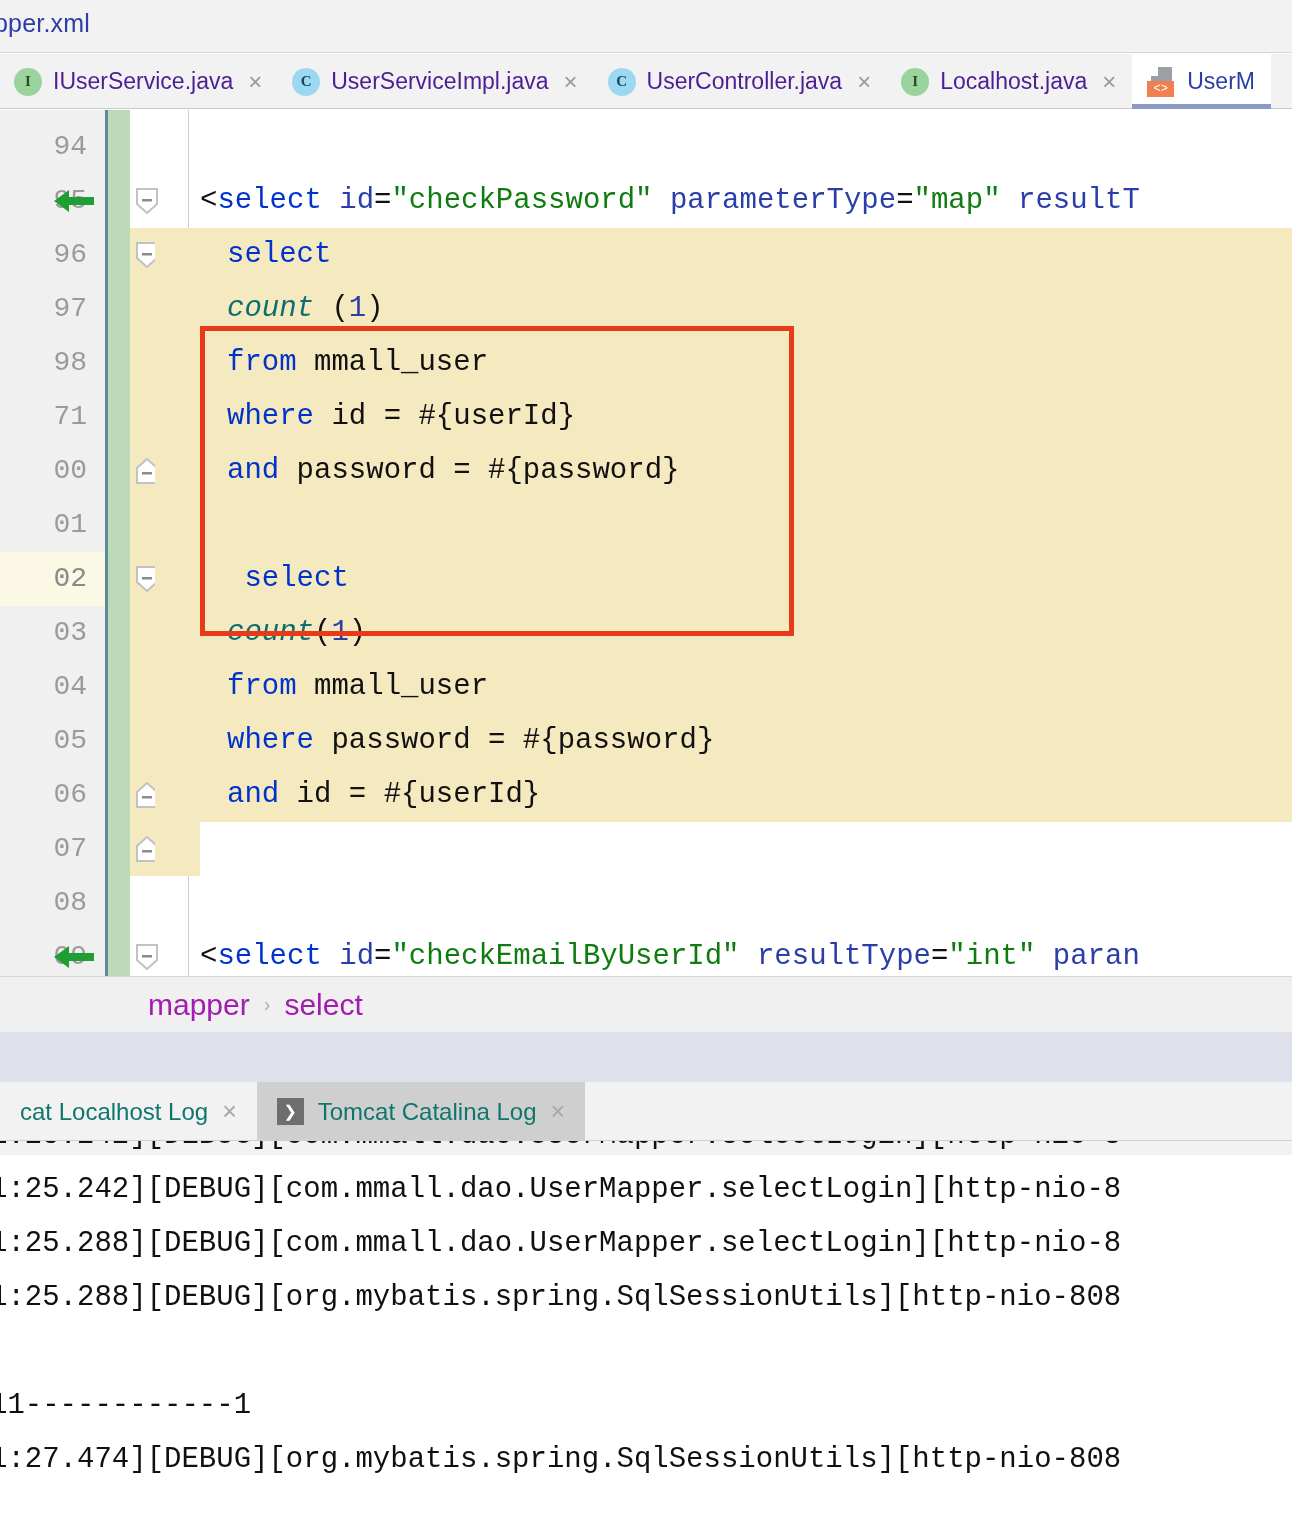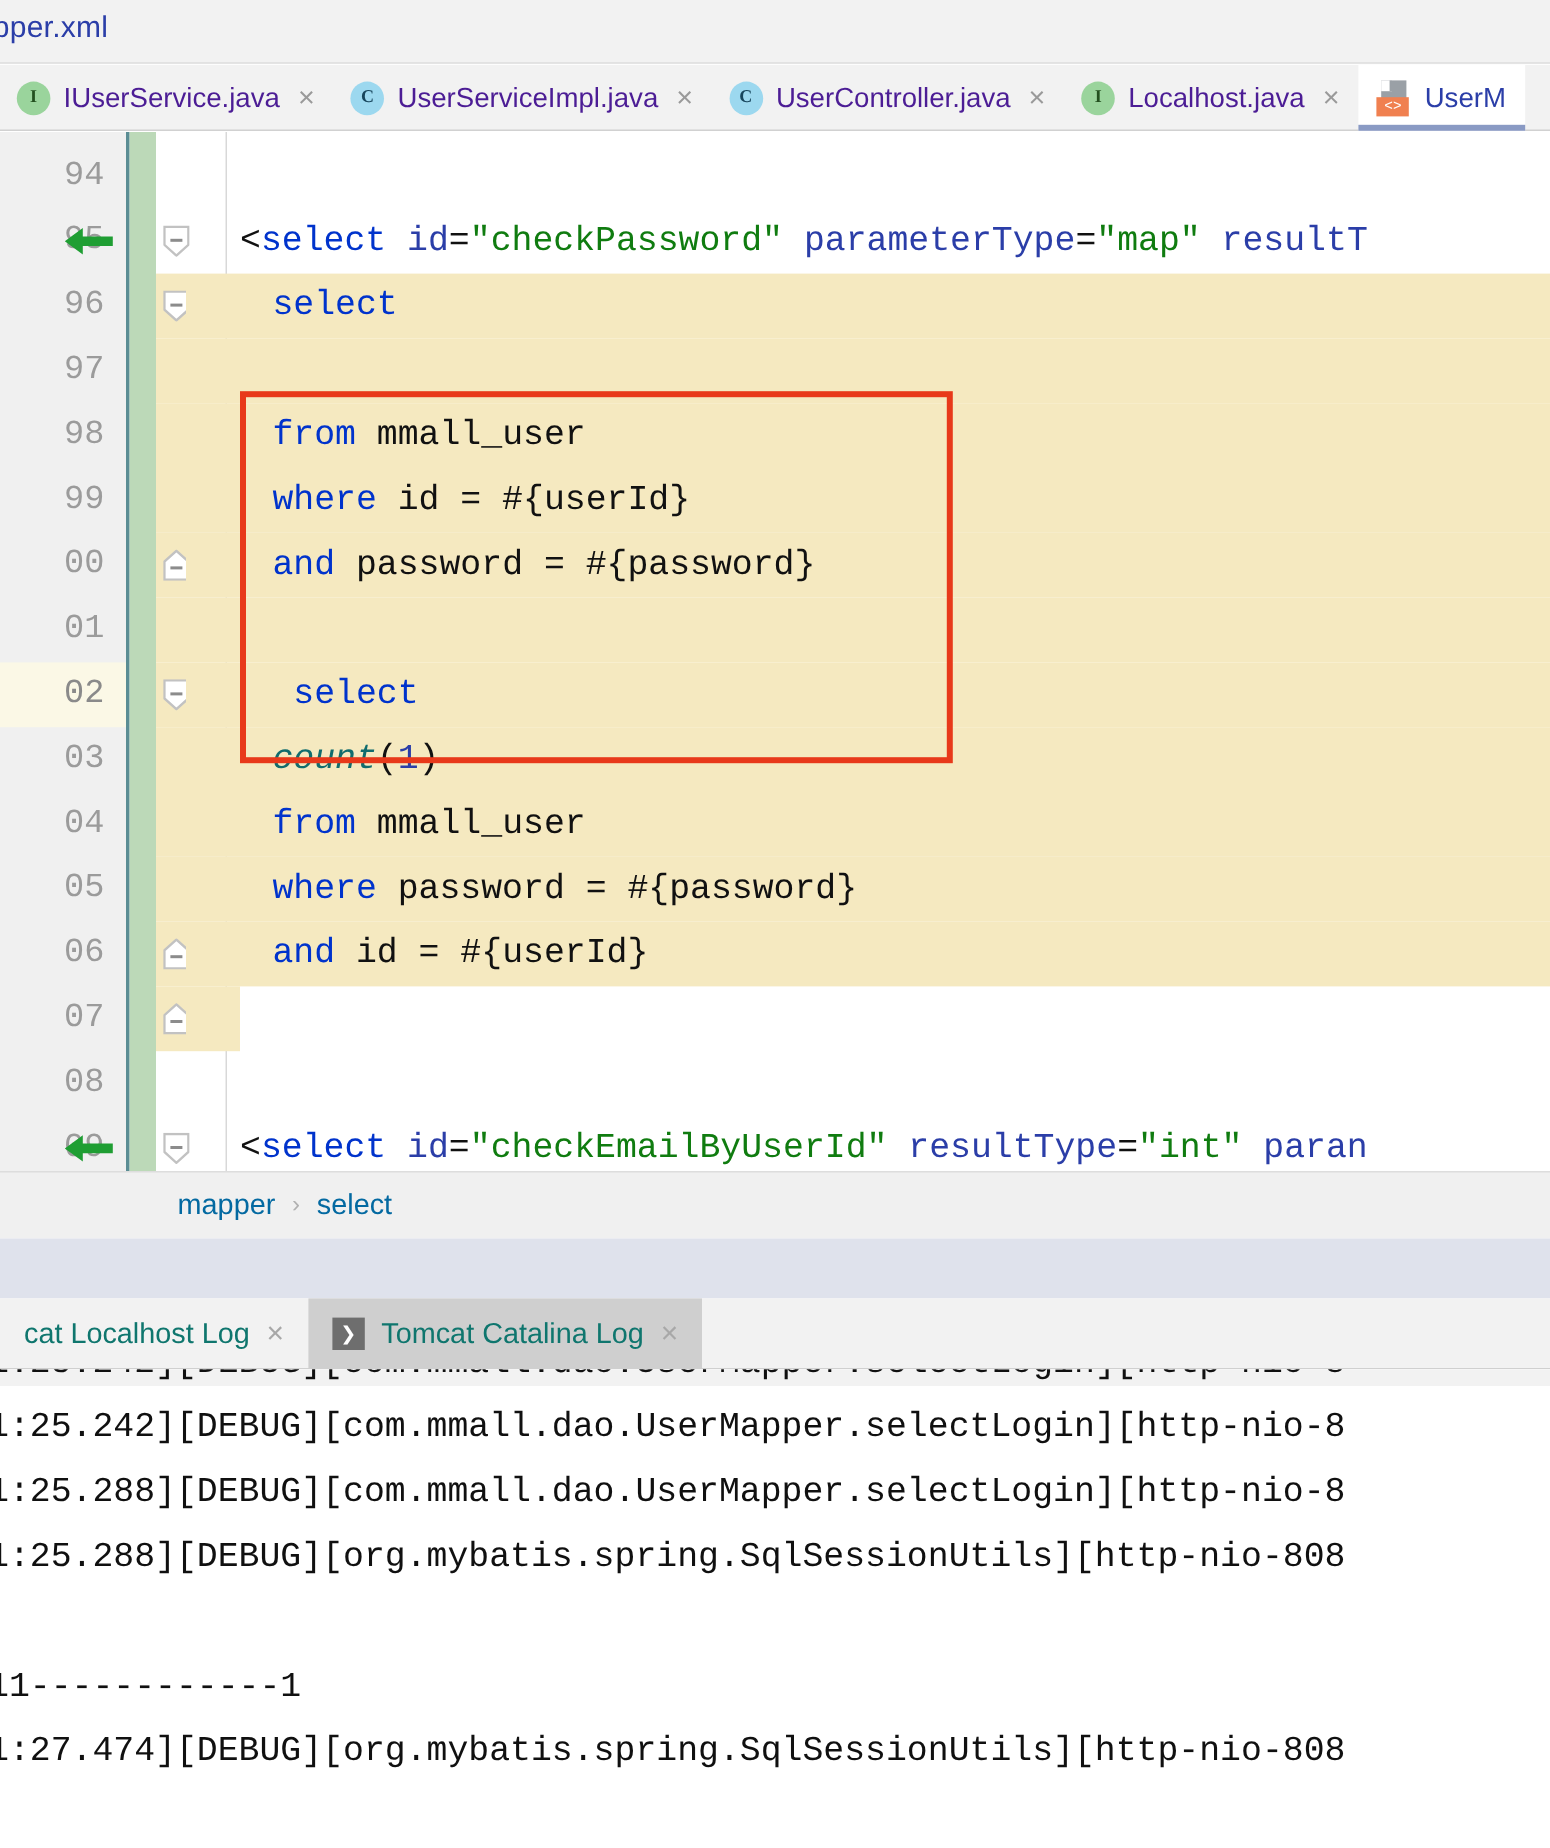--- a/index.html
+++ b/index.html
@@ -138,21 +138,21 @@
     border: 5px solid #e8391a; background: transparent;
     z-index: 30; pointer-events: none;
   }
 
   
   .ebread {
     position: absolute; left: 0; top: 976px; width: 1292px; height: 56px;
     background: #f0f0f0; border-top: 1px solid #d7d7d7;
     display: flex; align-items: center; padding-left: 148px; gap: 14px;
   }
-  .ebread .crumb { font-size: 24px; color: #0369a1; }
+  .ebread .crumb { font-size: 30px; color: #a21caf; }
   .ebread .sep { font-size: 20px; color: #b0b0b0; }
 
   
   .toolwin {
     position: absolute; left: 0; top: 1032px; width: 1292px; height: 508px;
     background: #ffffff;
   }
   .toolhead {
     position: absolute; left: 0; top: 0; width: 1292px; height: 50px;
     background: #dfe2ec;
@@ -234,21 +234,21 @@
         <div class="lnum" style="top: 10px;">94</div>
         <div class="lnum" style="top: 64px;">95</div>
         <div class="arrow" style="top: 76px;">
           <svg width="44" height="30" viewBox="0 0 44 30">
             <path d="M2 15 L17 4 L17 11 L42 11 L42 19 L17 19 L17 26 Z" fill="#1f9e33"></path>
           </svg>
         </div>
         <div class="lnum" style="top: 118px;">96</div>
         <div class="lnum" style="top: 172px;">97</div>
         <div class="lnum" style="top: 226px;">98</div>
-        <div class="lnum" style="top: 280px;">99</div>
+        <div class="lnum" style="top: 280px;">71</div>
         <div class="lnum" style="top: 334px;">00</div>
         <div class="lnum" style="top: 388px;">01</div>
         <div class="gutter-hl" style="top: 442px;"></div>
         <div class="lnum cur" style="top: 442px;">02</div>
         <div class="lnum" style="top: 496px;">03</div>
         <div class="lnum" style="top: 550px;">04</div>
         <div class="lnum" style="top: 604px; padding-left: 28px;">05</div>
         <div class="lnum" style="top: 658px;">06</div>
         <div class="lnum" style="top: 712px;">07</div>
         <div class="lnum" style="top: 766px;">08</div>
@@ -316,20 +316,21 @@
             <rect x="6" y="11" width="10" height="2.5" fill="#8c8c8c"></rect>
           </svg>
         </div>
       </div>
     <div class="codearea" id="codearea">
       <div class="indentline"></div>
     <div class="ctext" style="top: 64px; left: 45px;"><span class="punc">&lt;</span><span class="tagn">select</span><span class="punc"> </span><span class="attr">id</span><span class="punc">=</span><span class="str">"checkPassword"</span><span class="punc"> </span><span class="attr">parameterType</span><span class="punc">=</span><span class="str">"map"</span><span class="punc"> </span><span class="attr">resultT</span></div>
         <div class="hl" style="top: 118px; left: 0px; width: 1292px; background: rgb(245, 233, 192);"></div>
         <div class="ctext" style="top: 118px; left: 72px;"><span class="kw">select</span></div>
         <div class="hl" style="top: 172px; left: 0px; width: 1292px; background: rgb(245, 233, 192);"></div>
+        <div class="ctext" style="top: 172px; left: 72px;"><span class="fn">count</span><span class="punc"> (</span><span class="num">1</span><span class="punc">)</span></div>
         <div class="hl" style="top: 226px; left: 0px; width: 1292px; background: rgb(245, 233, 192);"></div>
         <div class="ctext" style="top: 226px; left: 72px;"><span class="kw">from</span><span class="punc"> mmall_user</span></div>
         <div class="hl" style="top: 280px; left: 0px; width: 1292px; background: rgb(245, 233, 192);"></div>
         <div class="ctext" style="top: 280px; left: 72px;"><span class="kw">where</span><span class="punc"> id = #{userId}</span></div>
         <div class="hl" style="top: 334px; left: 0px; width: 1292px; background: rgb(245, 233, 192);"></div>
         <div class="ctext" style="top: 334px; left: 72px;"><span class="kw">and</span><span class="punc"> password = #{password}</span></div>
         <div class="hl" style="top: 388px; left: 0px; width: 1292px; background: rgb(245, 233, 192);"></div>
         <div class="hl" style="top: 442px; left: 0px; width: 1292px; background: rgb(245, 233, 192);"></div>
         <div class="ctext" style="top: 442px; left: 72px;"><span class="punc"> </span><span class="kw">select</span></div>
         <div class="hl" style="top: 496px; left: 0px; width: 1292px; background: rgb(245, 233, 192);"></div>

